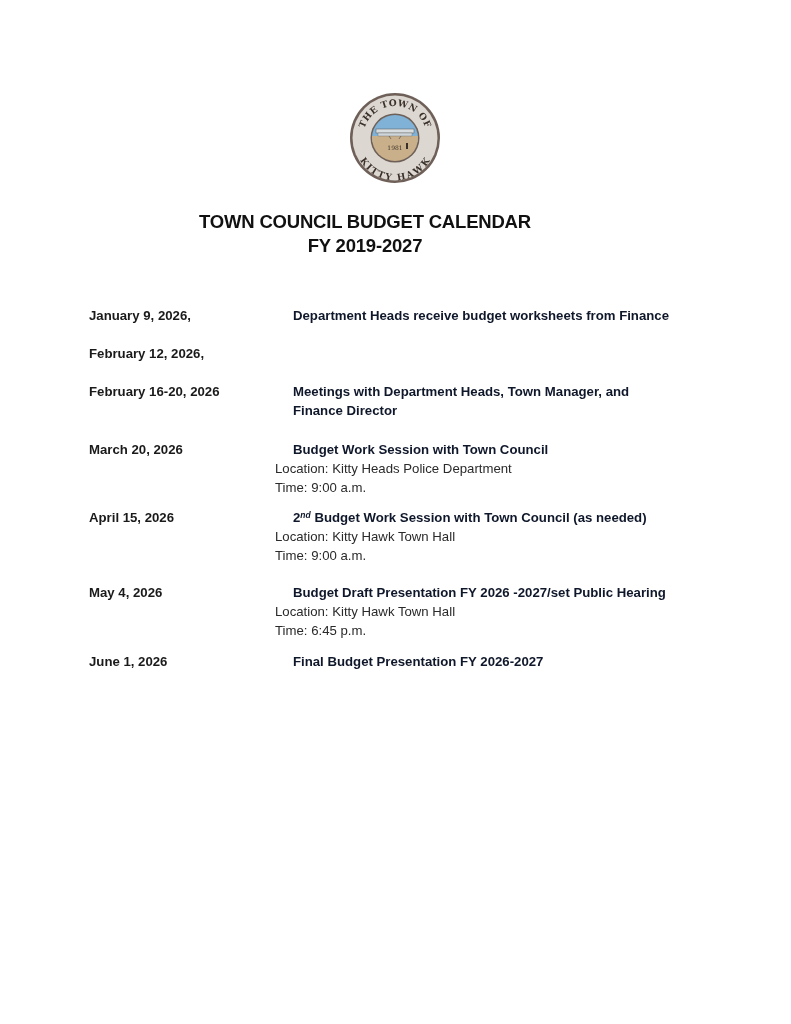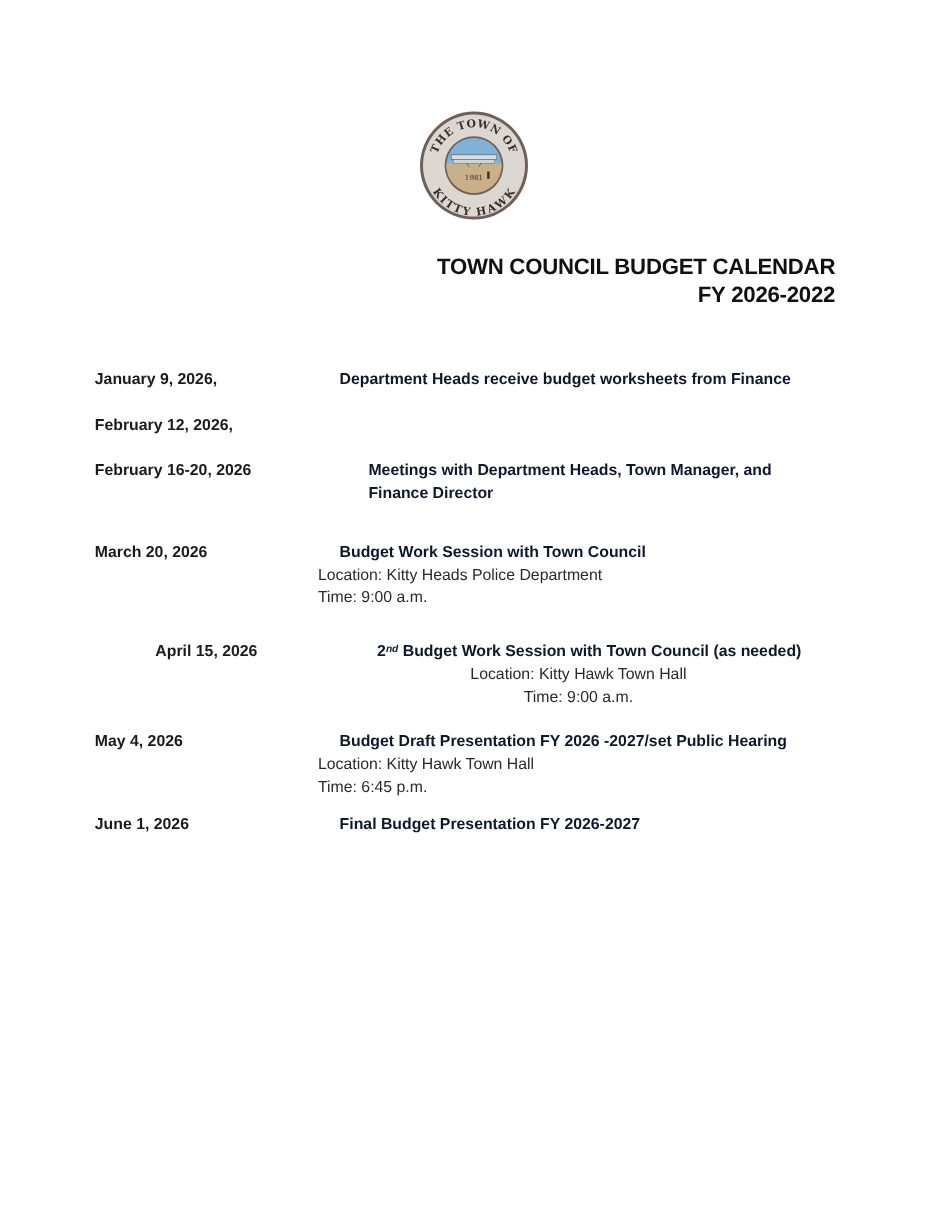--- a/index.html
+++ b/index.html
@@ -23,35 +23,35 @@
     }
     .seal {
       position: absolute;
       left: 349px;
       top: 92px;
       width: 92px;
       height: 92px;
     }
     .title-block {
       position: absolute;
-      left: 0;
+      left: 17px;
       top: 210px;
       width: 696px;
-      text-align: right;
+      text-align: center;
     }
     .title-line {
       font-weight: bold;
       font-size: 18.5px;
       line-height: 24px;
       letter-spacing: -0.2px;
       color: #111;
     }
     .entries {
       position: absolute;
-      left: 79px;
+      left: 89px;
       top: 306px;
       width: 620px;
     }
     .entry {
       position: relative;
       display: flex;
       font-size: 13.2px;
       line-height: 19px;
     }
     .entry-date {
@@ -110,53 +110,53 @@
     <text font-size="9" font-weight="bold" fill="#3a302a" font-family="DejaVu Serif, serif" letter-spacing="0.5">
       <textPath href="#arcTop" startOffset="50%" text-anchor="middle">THE TOWN OF</textPath>
     </text>
     <text font-size="9" font-weight="bold" fill="#3a302a" font-family="DejaVu Serif, serif" letter-spacing="0.5">
       <textPath href="#arcBottom" startOffset="50%" text-anchor="middle" dominant-baseline="hanging">KITTY HAWK</textPath>
     </text>
   </svg>
 
   <div class="title-block">
     <div class="title-line">TOWN COUNCIL BUDGET CALENDAR</div>
-    <div class="title-line">FY 2026-2022</div>
+    <div class="title-line">FY 2019-2027</div>
   </div>
 
   <div class="entries">
 
     <div class="entry" style="margin-bottom:19px;">
       <div class="entry-date">January 9, 2026,</div>
       <div class="entry-body">
         <div class="entry-title">Department Heads receive budget worksheets from Finance</div>
       </div>
     </div>
 
     <div class="entry" style="margin-bottom:19px;">
       <div class="entry-date">February 12, 2026,</div>
     </div>
 
-    <div class="entry" style="margin-bottom:30px;gap:24px;">
+    <div class="entry" style="margin-bottom:20px;">
       <div class="entry-date">February 16-20, 2026</div>
       <div class="entry-body" style="padding-right:30px;">
         <div class="entry-title">Meetings with Department Heads, Town Manager, and Finance Director</div>
       </div>
     </div>
 
-    <div class="entry" style="margin-bottom:26px;">
+    <div class="entry" style="margin-bottom:11px;">
       <div class="entry-date">March 20, 2026</div>
       <div class="entry-body">
         <div class="entry-title">Budget Work Session with Town Council</div>
         <div class="entry-detail">Location: Kitty Heads Police Department</div>
         <div class="entry-detail">Time: 9:00 a.m.</div>
       </div>
     </div>
 
-    <div class="entry" style="margin-bottom:18px;text-align:center;">
+    <div class="entry" style="margin-bottom:18px;">
       <div class="entry-date">April 15, 2026</div>
       <div class="entry-body">
         <div class="entry-title"><span>2</span><sup>nd</sup><span> Budget Work Session with Town Council (as needed)</span></div>
         <div class="entry-detail">Location: Kitty Hawk Town Hall</div>
         <div class="entry-detail">Time: 9:00 a.m.</div>
       </div>
     </div>
 
     <div class="entry" style="margin-bottom:12px;">
       <div class="entry-date">May 4, 2026</div>

